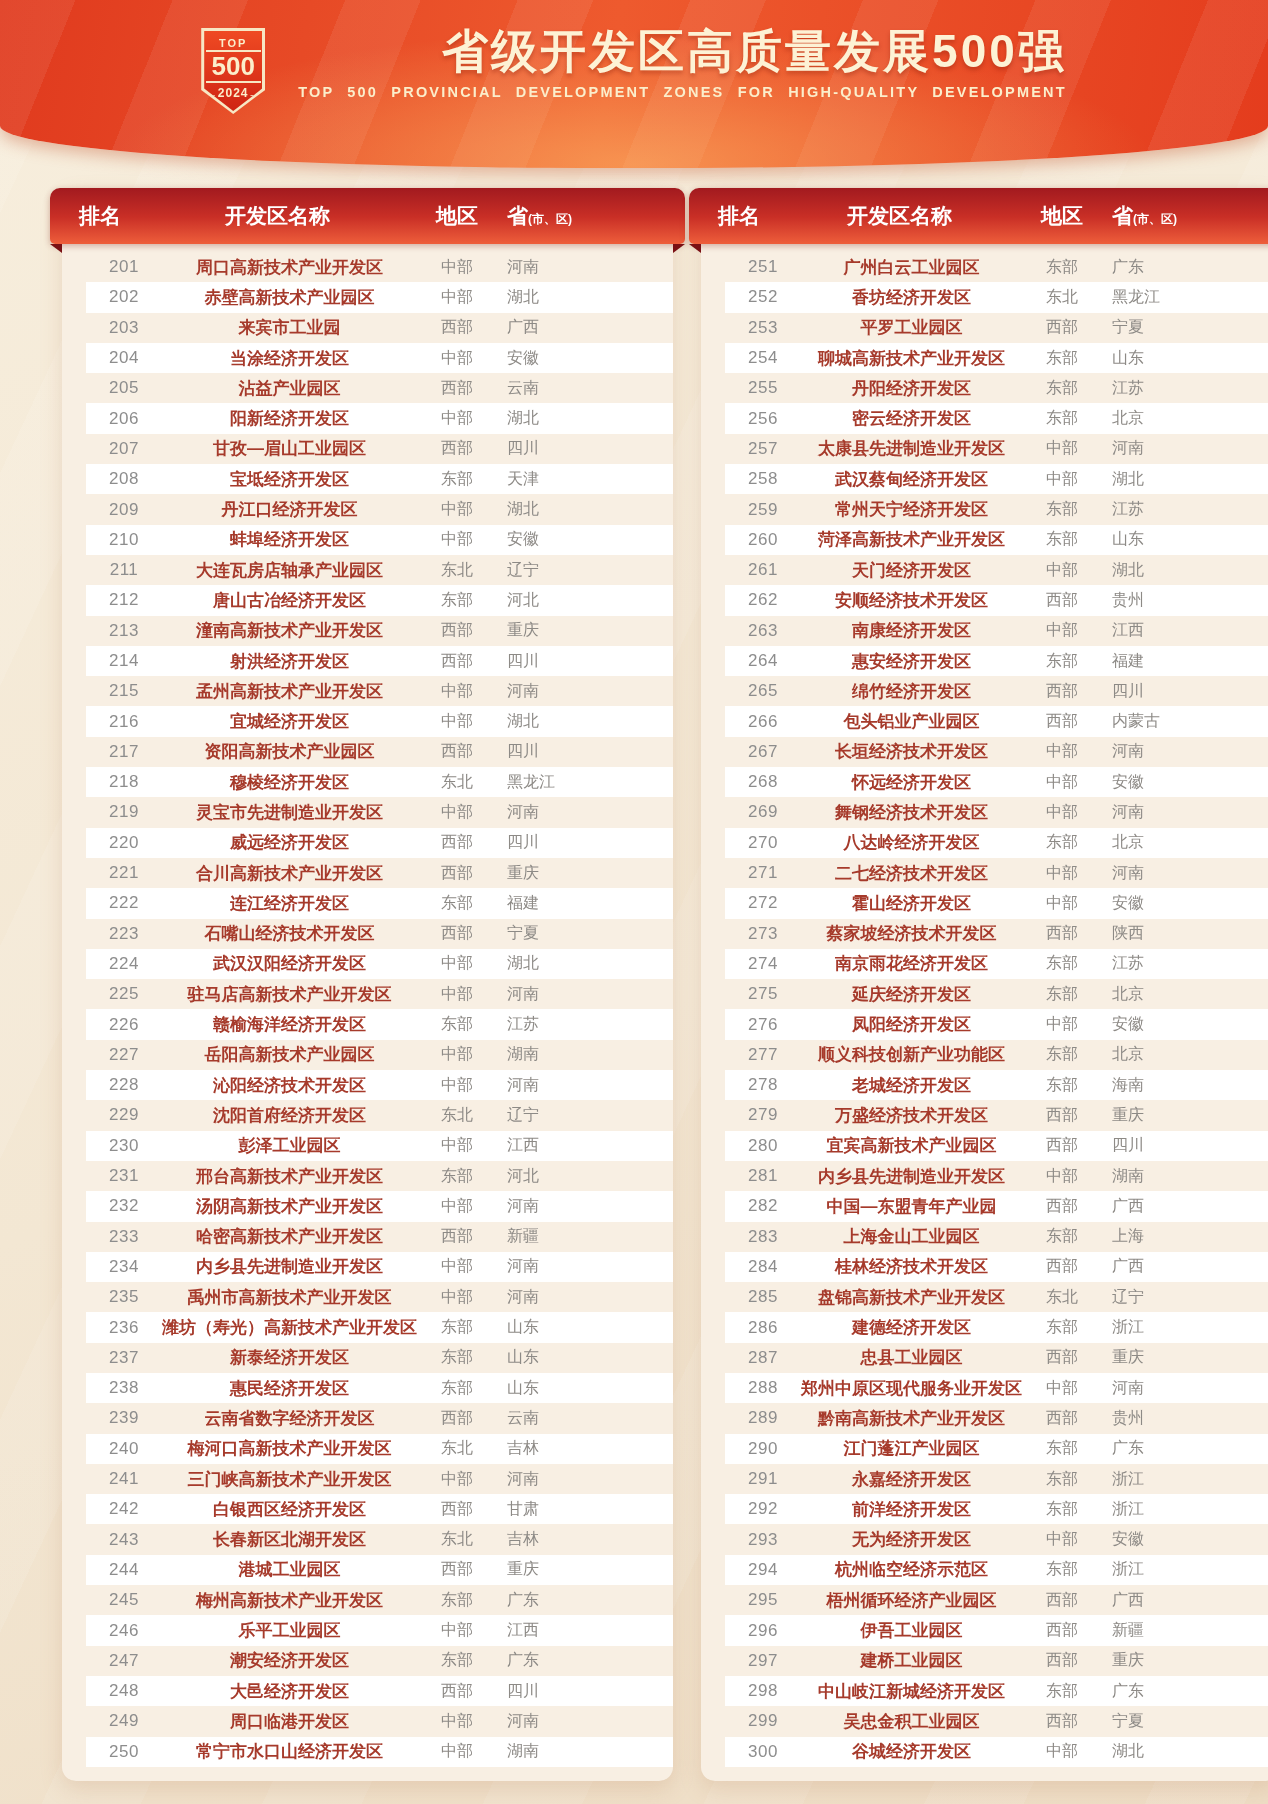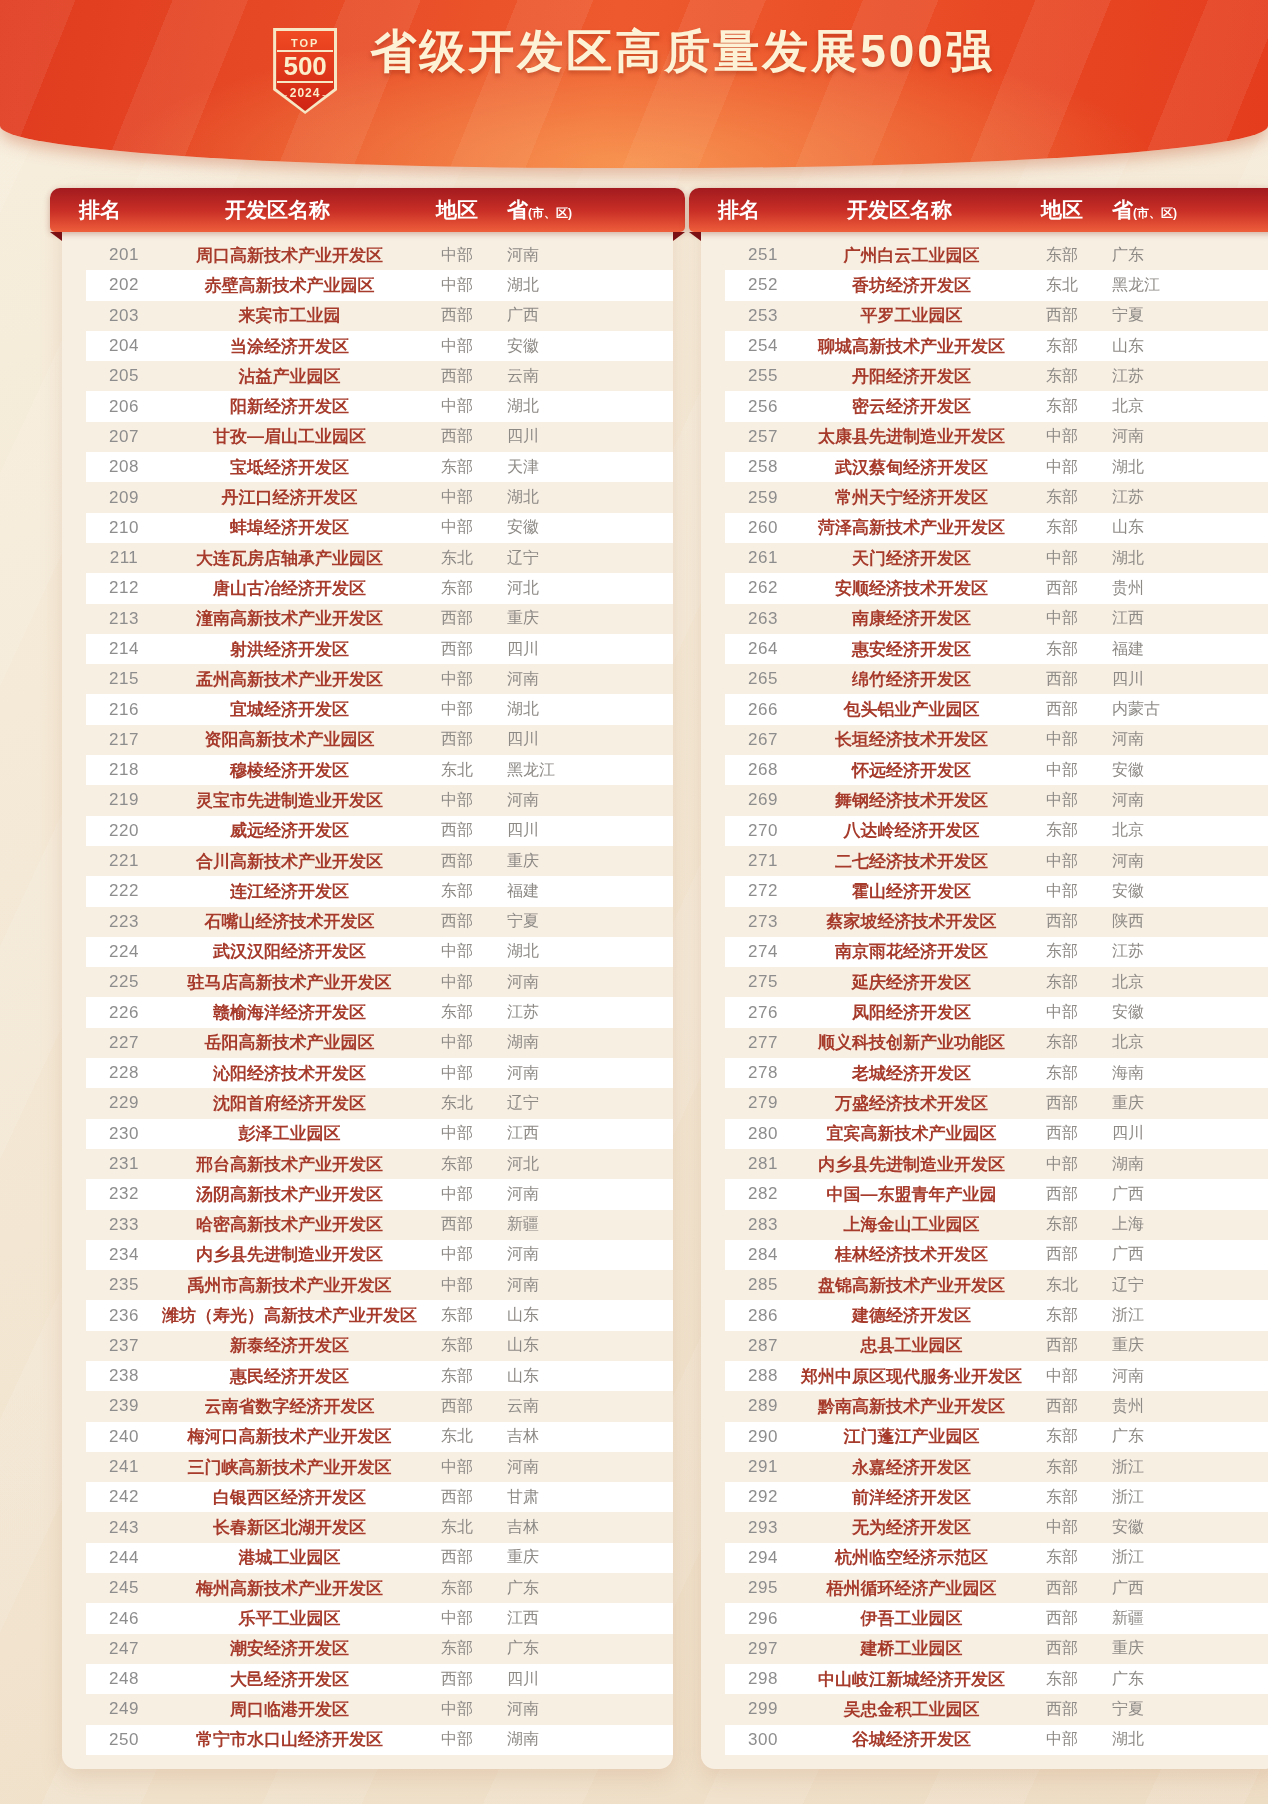--- a/index.html
+++ b/index.html
@@ -69,21 +69,21 @@
     box-shadow:0 4px 10px rgba(150,30,10,.35);
   }
   
   .content{display:flex;gap:28px;padding:20px 62px 0;position:relative;z-index:1;}
   .card{
     flex:1;background:#f8efe3;border-radius:14px;position:relative;
     box-shadow:0 8px 22px rgba(180,120,80,.20);
     padding-bottom:14px;
   }
   .bar{
-    position:relative;height:44px;margin:0 -12px;padding:0 12px;
+    position:relative;height:56px;margin:0 -12px;padding:0 12px;
     background:linear-gradient(180deg,#a21a1f 0%,#c92f26 52%,#ee5e3b 100%);
     border-radius:10px 10px 5px 5px;
     display:grid;grid-template-columns:76px 1fr 80px 176px;align-items:center;
     color:#fff;font-weight:bold;font-size:21px;
     box-shadow:0 2px 6px rgba(120,20,10,.30);
   }
   .bar::before,.bar::after{content:"";position:absolute;bottom:-9px;width:0;height:0;border-top:9px solid #7a1014;}
   .bar::before{left:0;border-left:12px solid transparent;}
   .bar::after{right:0;border-right:12px solid transparent;}
   .h-rank,.h-name,.h-region{text-align:center;}
@@ -108,20 +108,21 @@
     <div class="badge">
       <div class="shield-outer"></div>
       <div class="shield-inner">
         <div class="badge-top">TOP</div>
         <div class="badge-num">500</div>
         <div class="badge-year">2024</div>
       </div>
     </div>
     <div class="title-block">
       <div class="page-title">省级开发区高质量发展500强</div>
+      <div class="page-subtitle">TOP 500 PROVINCIAL DEVELOPMENT ZONES FOR HIGH-QUALITY DEVELOPMENT</div>
     </div>
   </div>
 </div>
 
 <div class="content">
 
   <div class="card">
     <div class="bar">
       <div class="h-rank">排名</div>
       <div class="h-name">开发区名称</div>

